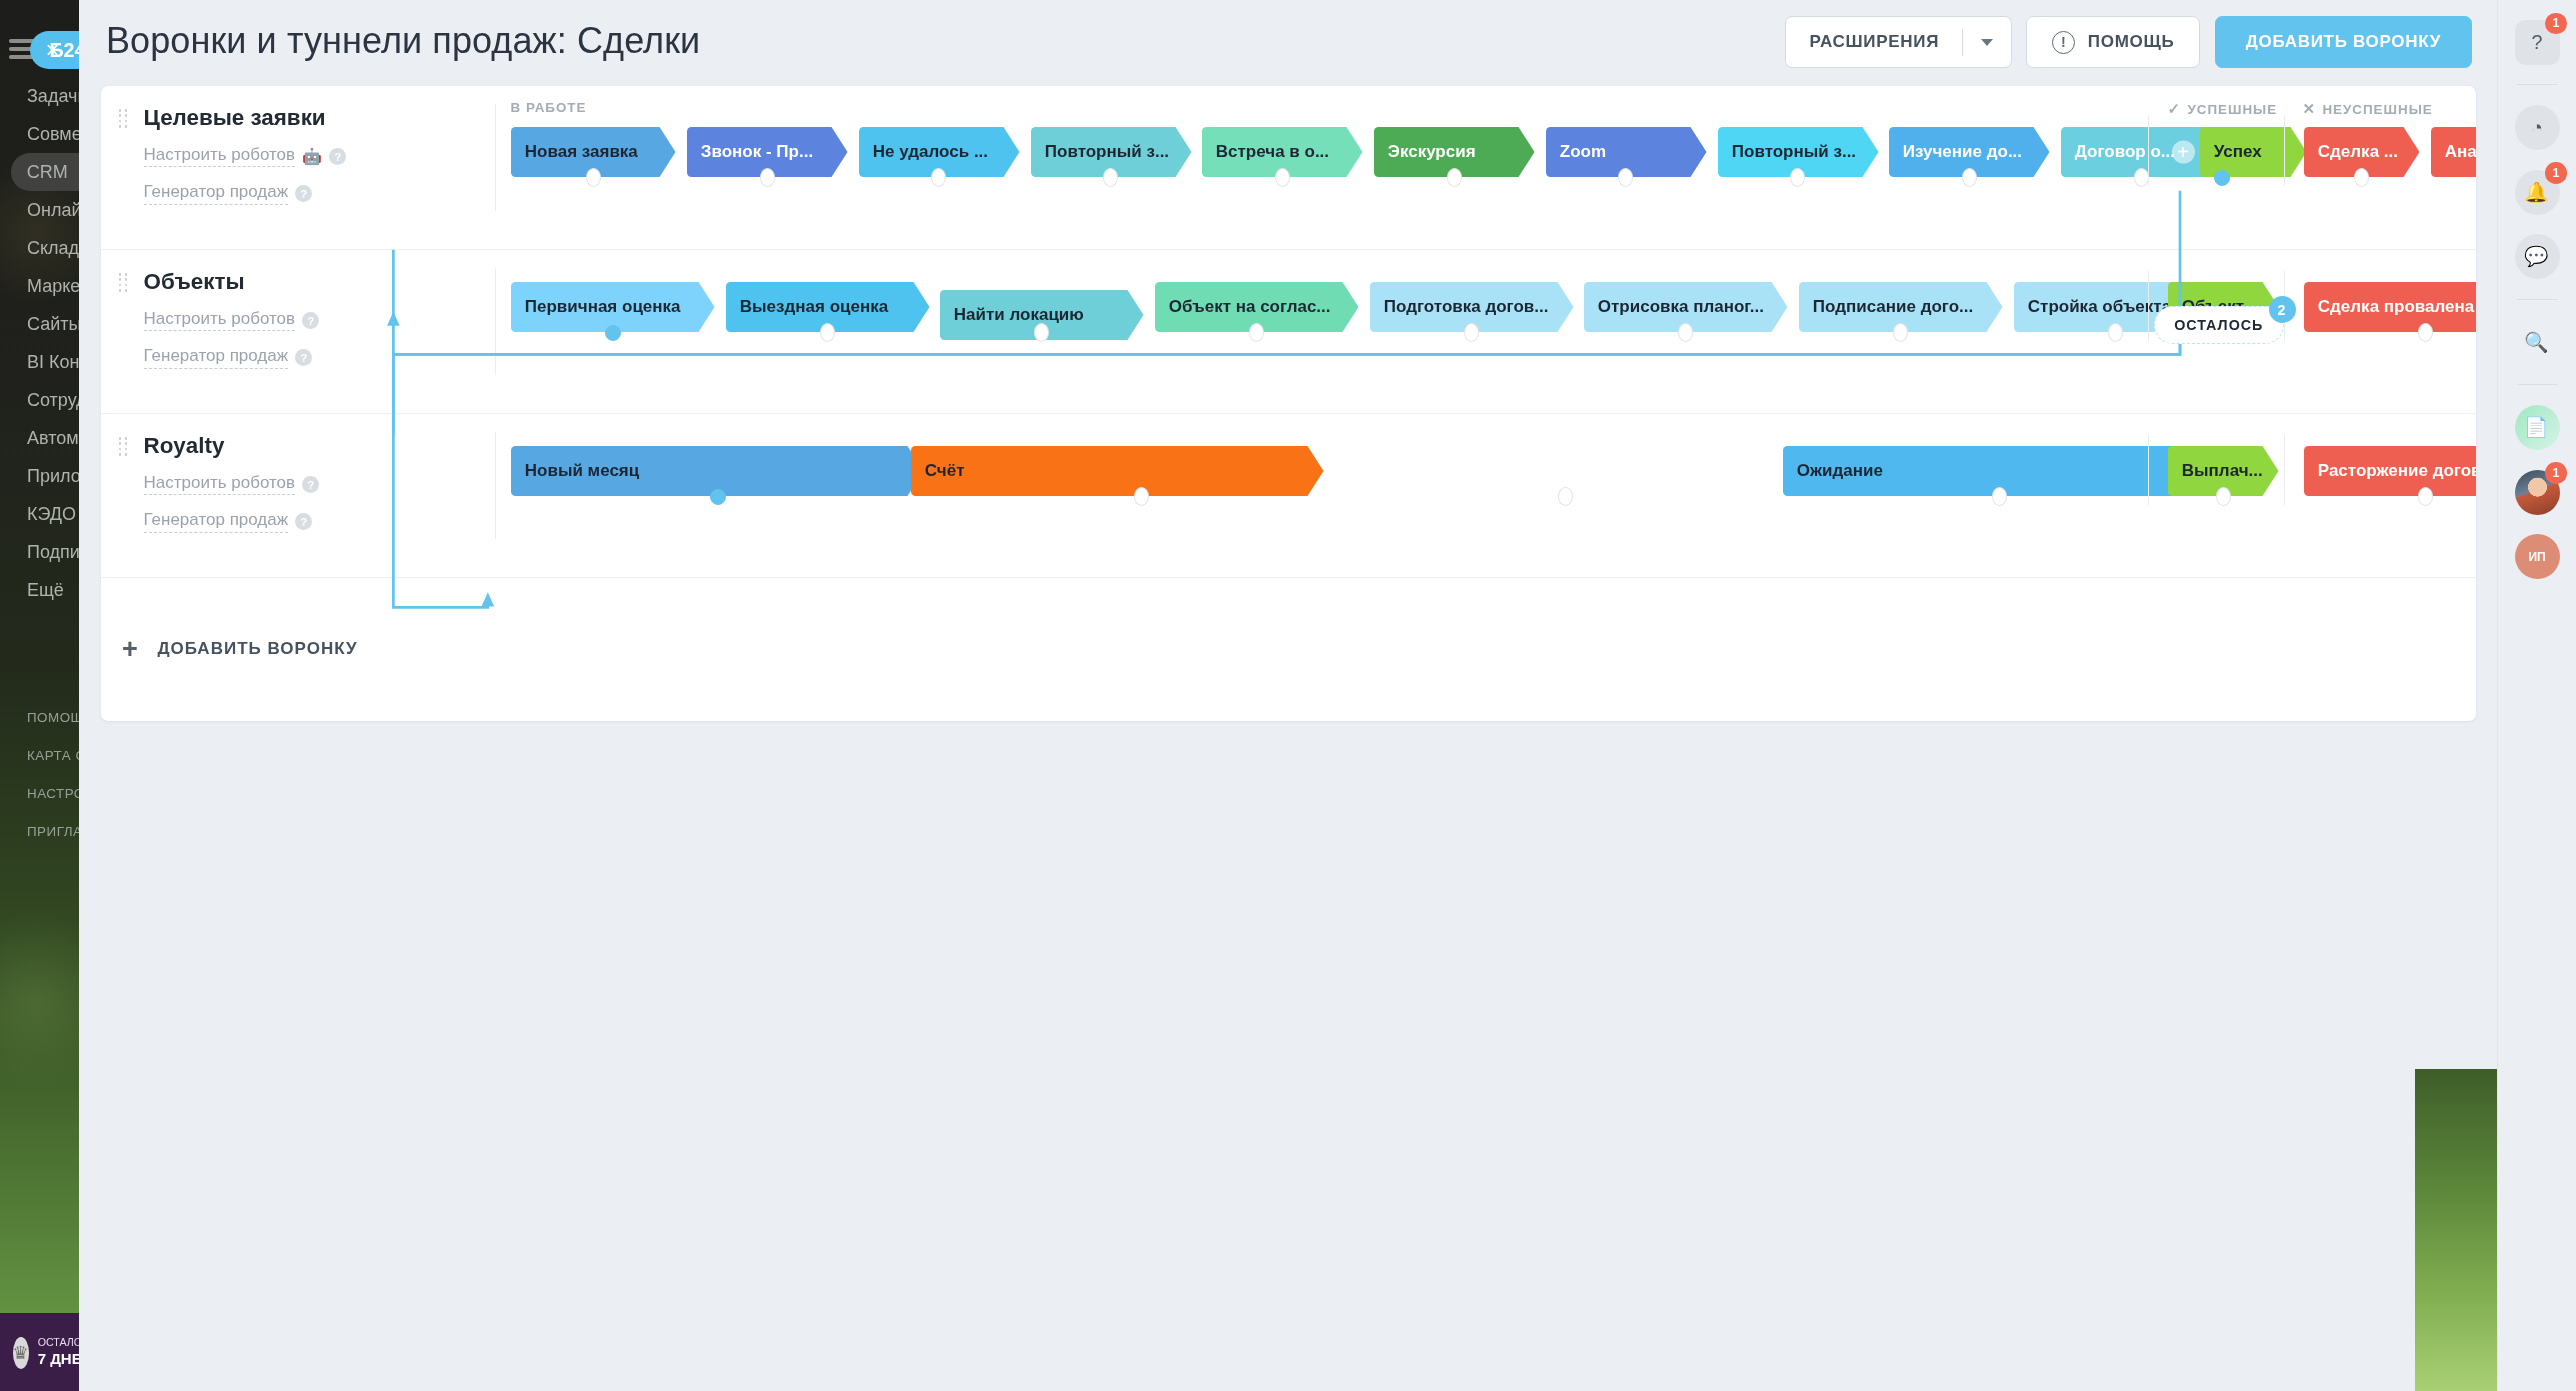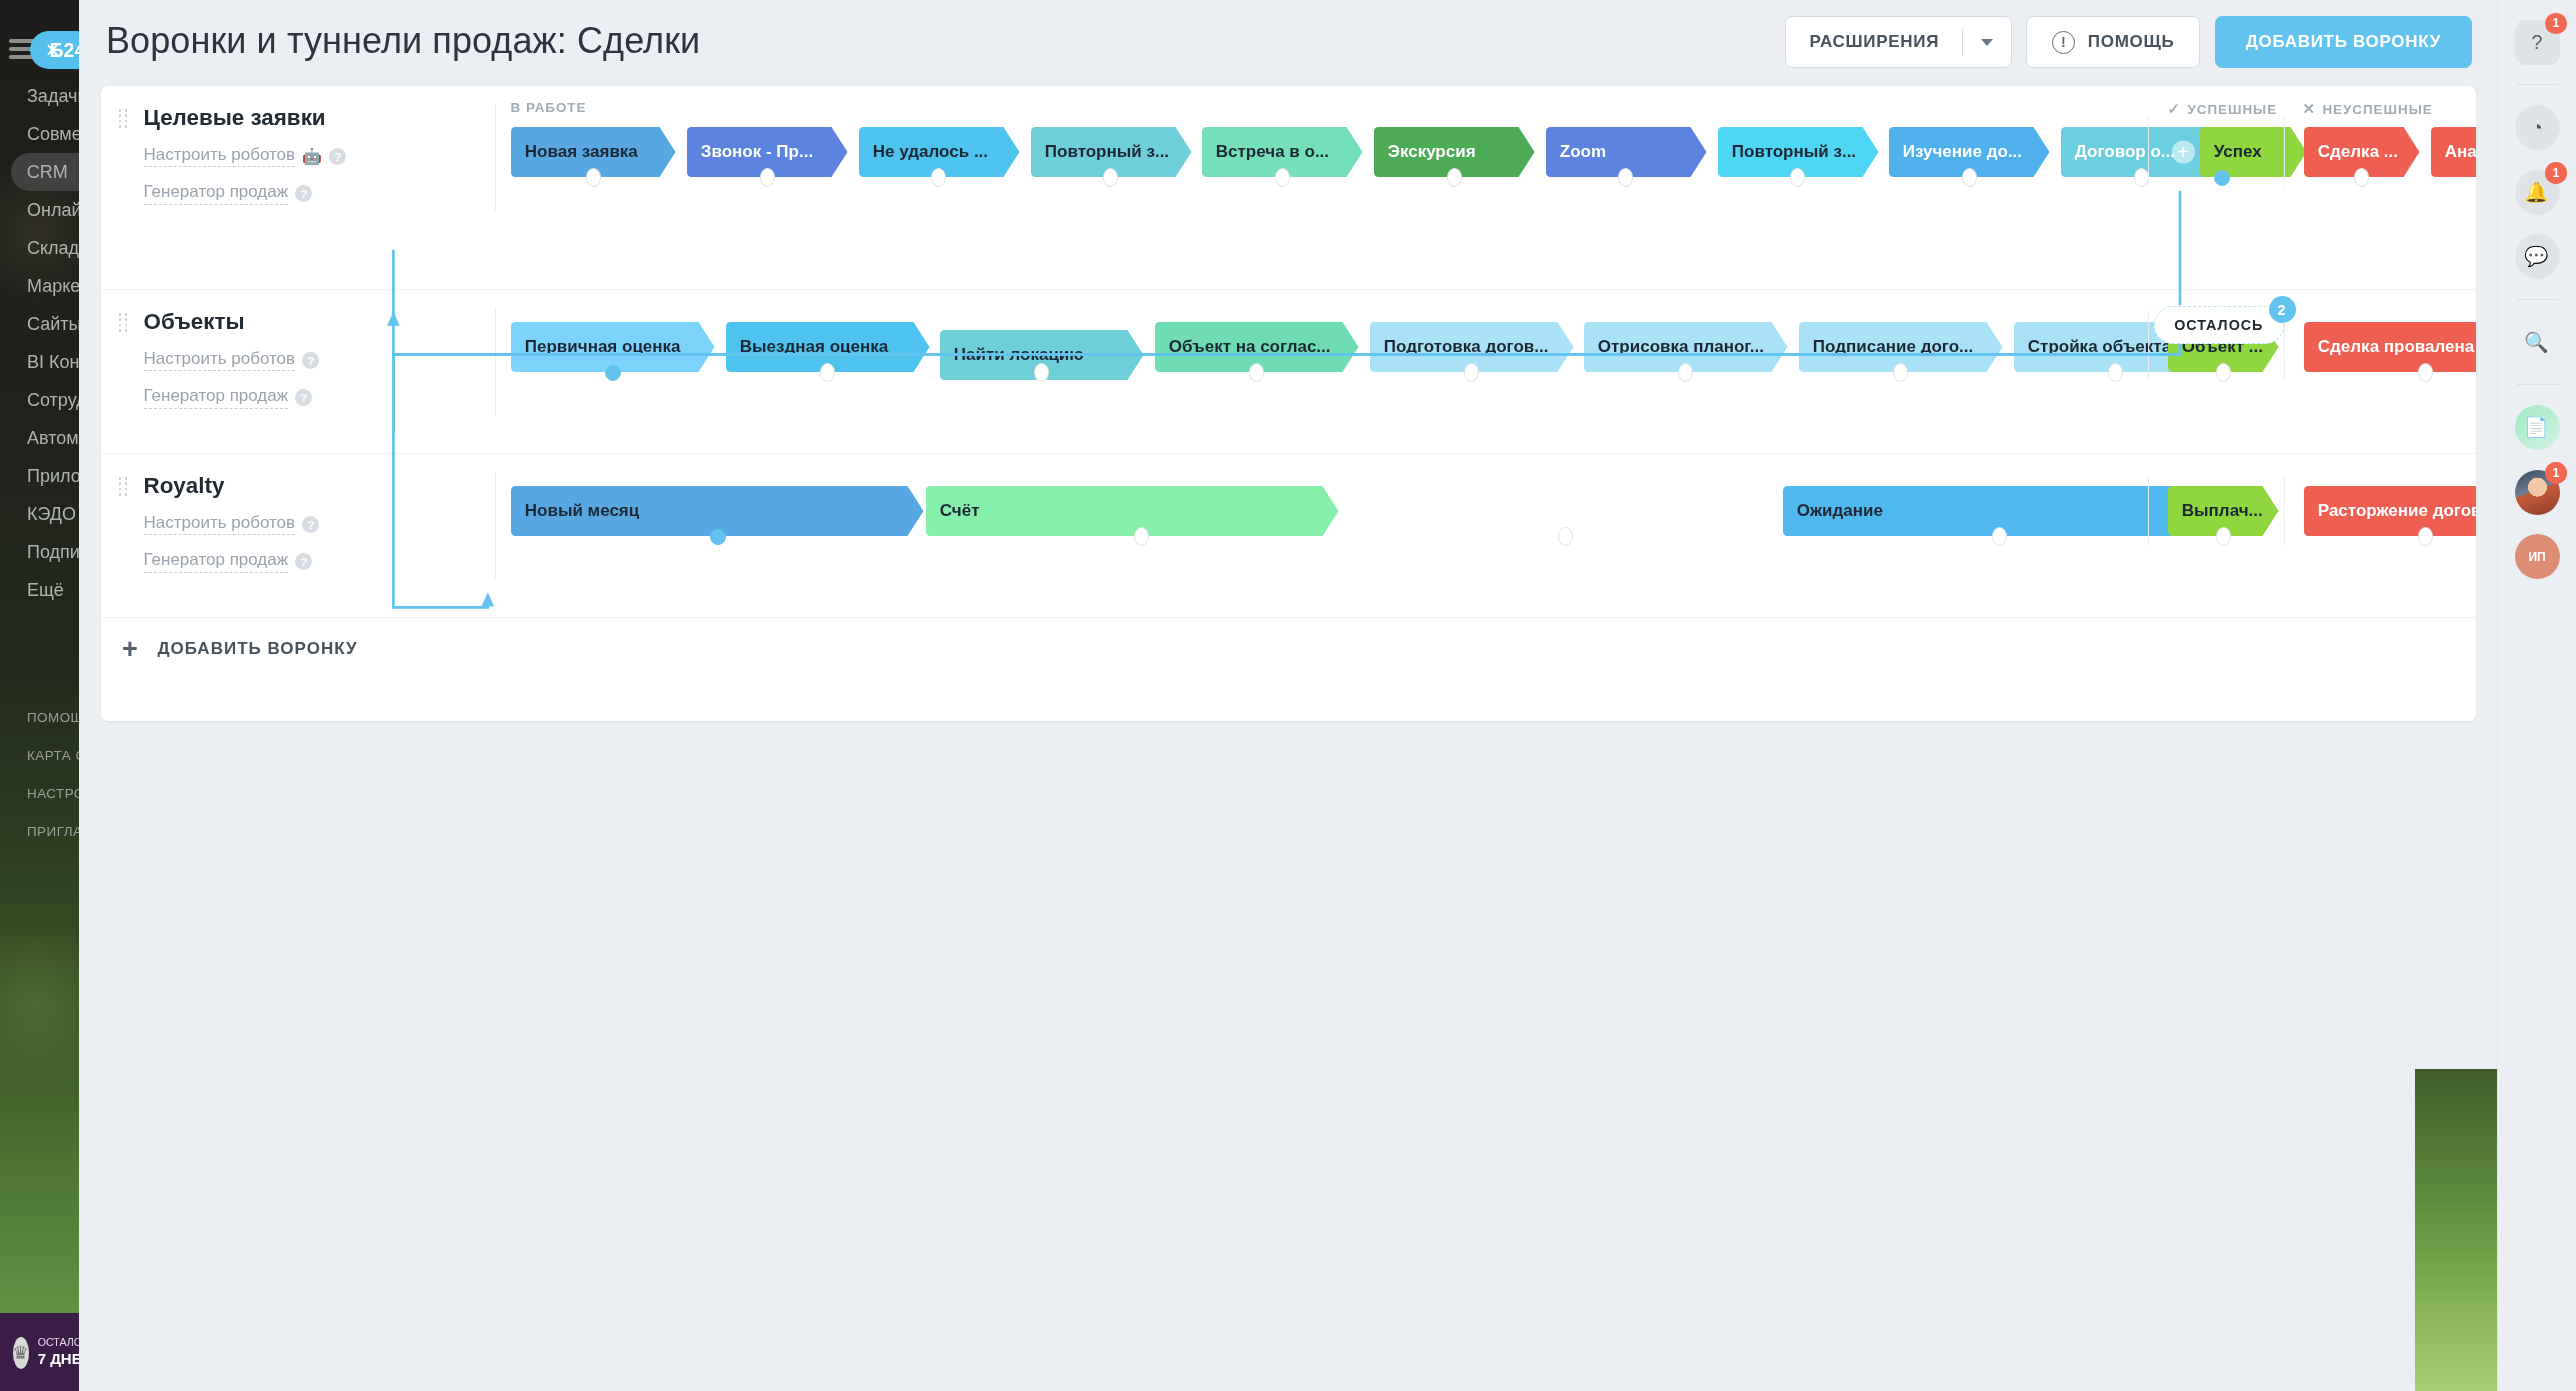--- a/index.html
+++ b/index.html
@@ -89,21 +89,21 @@
     background:#62c4ee; border-color:#62c4ee; color:#fff; padding:0 30px;
   }
 
   
   .card {
     position:absolute; left:21.5px; top:86px; right:21.5px; height:635px;
     background:#fff; border-radius:7.2px; box-shadow:0 0.9px 2.7px rgba(30,45,60,.08);
     overflow:hidden;
   }
 
-  .funnel-row { position:relative; height:204px; border-bottom:0.9px solid #eef1f4; }
+  .funnel-row { position:relative; height:164px; border-bottom:0.9px solid #eef1f4; }
   .funnel-row.r2 { height:164px; }
   .funnel-row.r3 { height:164px; }
 
   .drag-dots {
     position:absolute; left:18px; top:10.7px; width:10.7px; height:18px;
     display:grid; grid-template-columns:repeat(2,3.6px); grid-template-rows:repeat(4,3.6px);
     gap:1.8px 2.7px;
   }
   .drag-dots span { width:2.7px; height:2.7px; background:#c7ccd2; border-radius:0.9px; }
 
@@ -483,21 +483,21 @@
               <span class="qmark">?</span>
             </div>
           </div>
           <div class="meta-sep"></div>
           <div class="stages">
             <div class="stage-track" style="top: 32px;">
               <div class="stage" style="left: 0px; width: 413px; background: rgb(87, 167, 227);">
                 <span>Новый месяц</span>
               </div>
               <div class="stage-knob filled" style="left: 199px;"></div>
-              <div class="stage" style="left: 415px; width: 413px; background: #86efac;">
+              <div class="stage" style="left: 400px; width: 413px; background: #f97316;">
                 <span>Счёт</span>
               </div>
               <div class="stage-knob" style="left: 623px;"></div>
               <div class="stage-knob" style="left: 1047px;"></div>
               <div class="stage" style="left: 1272px; width: 435px; background: rgb(79, 184, 239);">
                 <span>Ожидание</span>
                 <span class="plus">+</span>
               </div>
               <div class="stage-knob" style="left: 1481px;"></div>
               <div class="stage" style="left: 1657px; width: 111px; background: rgb(143, 214, 63);">

